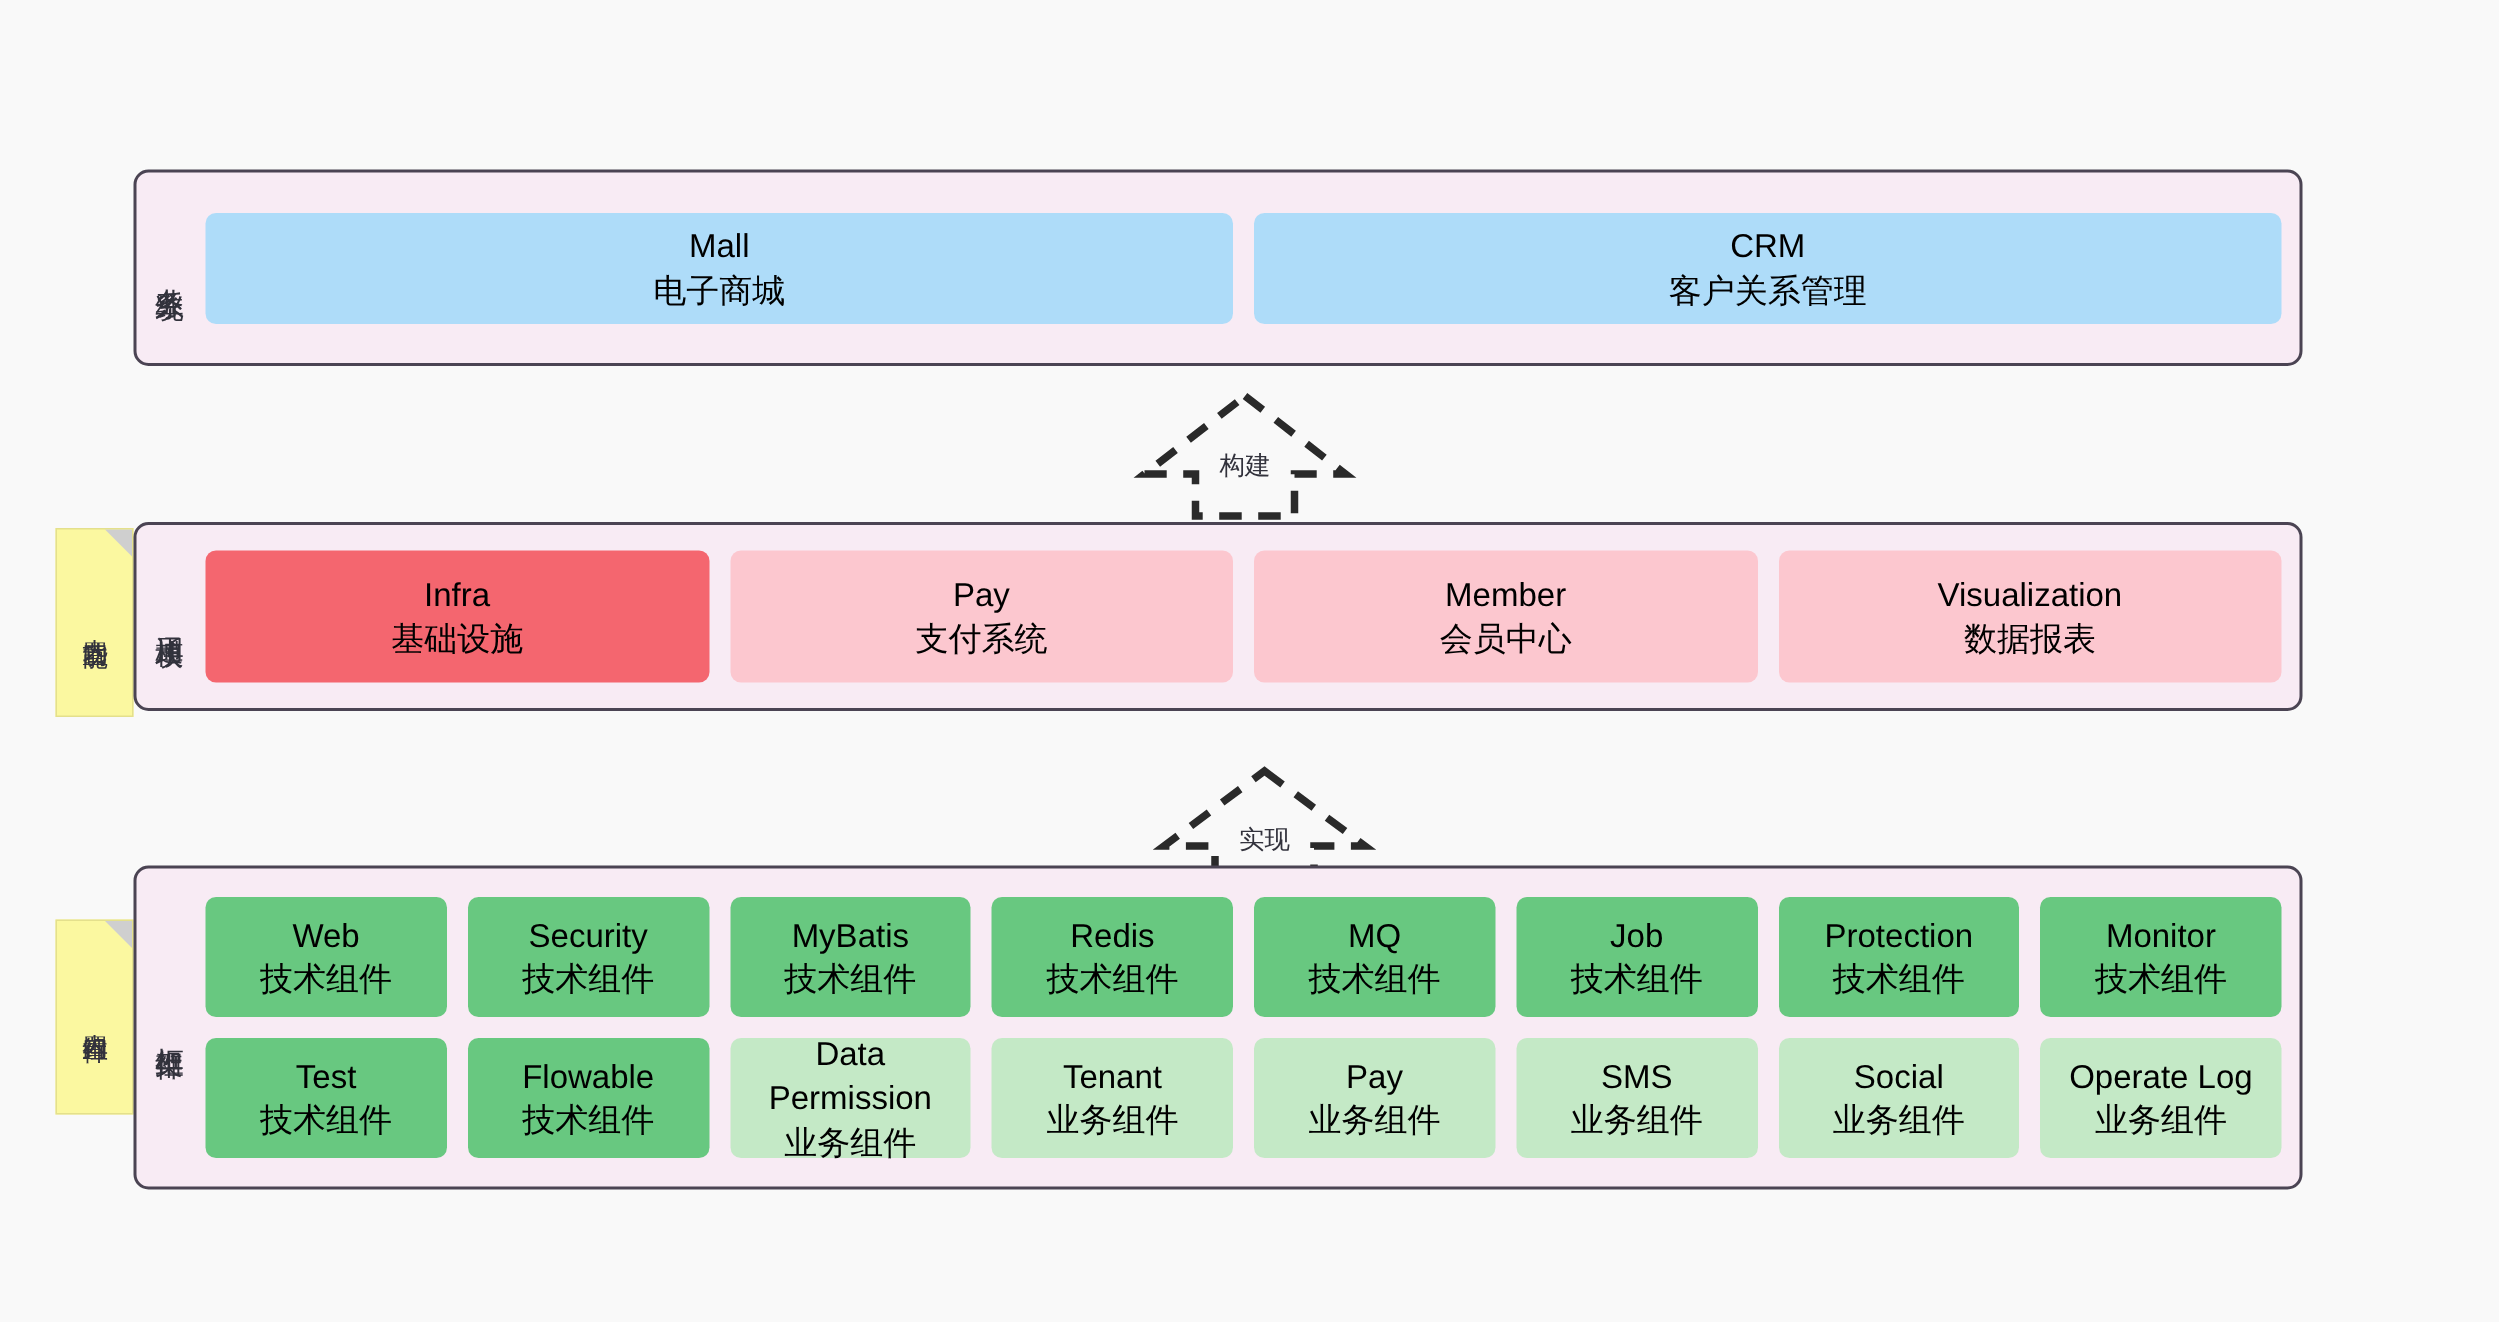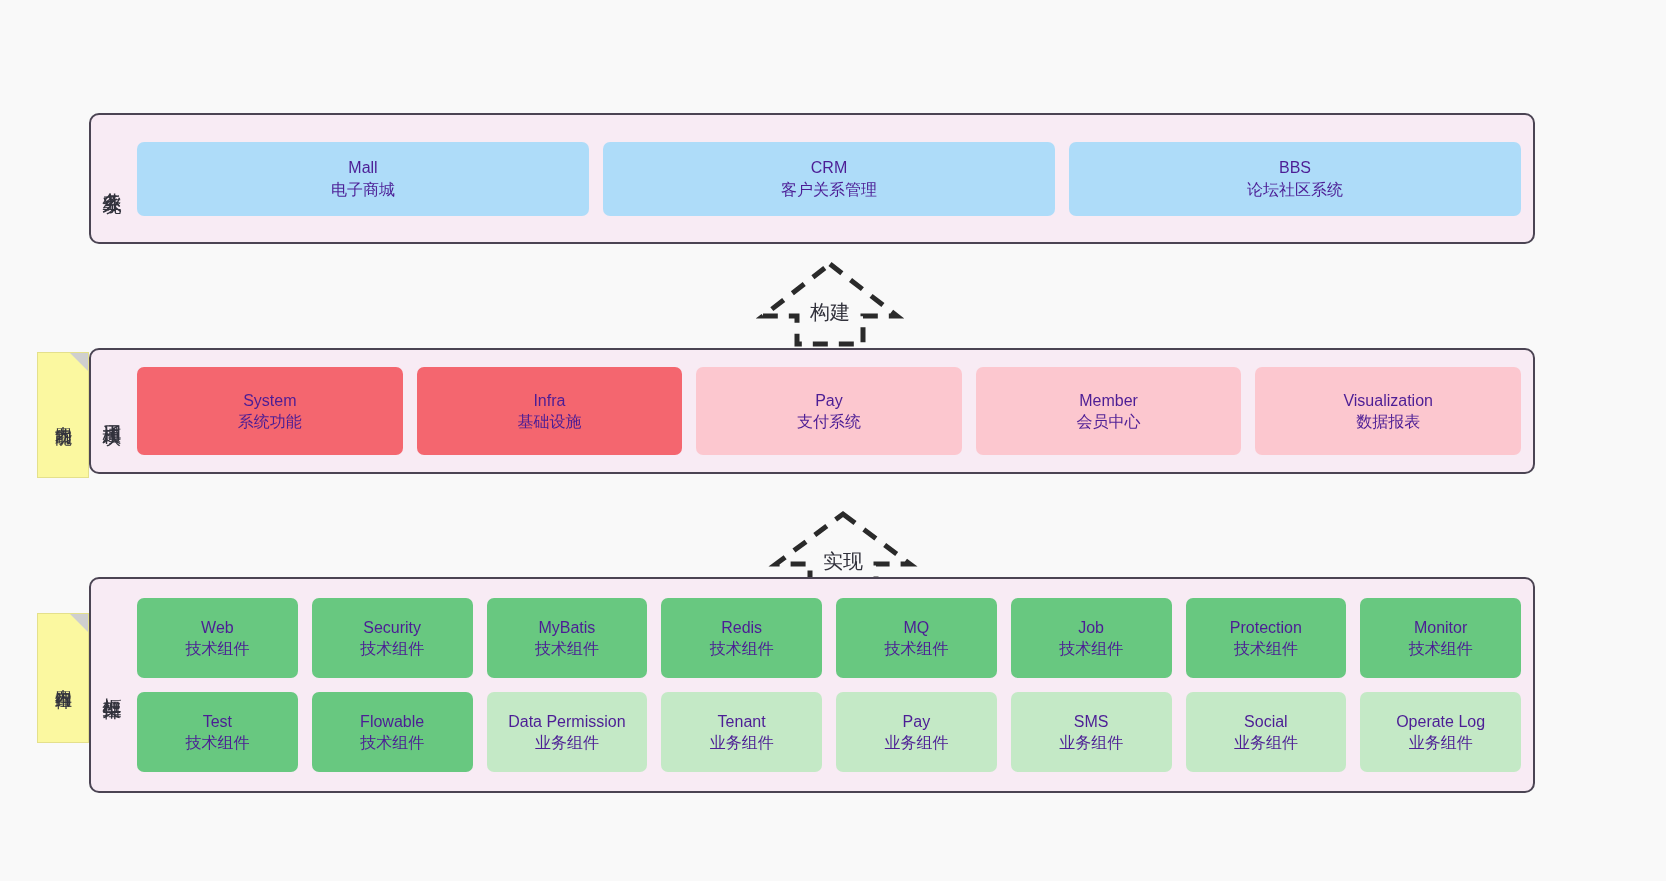--- a/index.html
+++ b/index.html
@@ -59,23 +59,23 @@
 
   
   .node{
     flex:1 1 0;
     border-radius:7px;
     display:flex;
     flex-direction:column;
     align-items:center;
     justify-content:center;
     text-align:center;
-    font-size:16px;
+    font-size:22px;
     line-height:1.34;
-    color:#4c1d95;
+    color:#000000;
     box-sizing:border-box;
     padding:4px 6px;
   }
   .node .t1{display:block;}
   .node .t2{display:block;}
   .node.blue{background:#aedcf9;height:74px;}
   .node.red{background:#f4666f;height:88px;}
   .node.pink{background:#fcc7cf;height:88px;}
   .node.green{background:#68c880;height:80px;}
   .node.lgreen{background:#c4e9c6;height:80px;}
@@ -103,21 +103,21 @@
     top:0;right:0;
     width:0;height:0;
     border-left:18px solid transparent;
     border-top:18px solid #cfcfcf;
   }
 
   
   .arrow-wrap{position:absolute;}
   .arrow-label{
     position:absolute;
-    font-size:20px;
+    font-size:17px;
     color:#32323c;
     white-space:nowrap;
     left:50%;
     transform:translateX(-50%);
   }
 </style>
 </head>
 <body>
 
 <div class="canvas">
@@ -126,24 +126,20 @@
     <div class="layer-title">业务系统</div>
     <div class="layer-body">
 
       <div class="node blue">
         <span class="t1">Mall</span>
         <span class="t2">电子商城</span>
       </div>
       <div class="node blue">
         <span class="t1">CRM</span>
         <span class="t2">客户关系管理</span>
-      </div>
-      <div class="node blue">
-        <span class="t1">BBS</span>
-        <span class="t2">论坛社区系统</span>
       </div>
 
     </div>
   </div>
 
   <div class="arrow-wrap" style="left:755px;top:258px;width:150px;height:90px;">
     <svg width="150" height="90" viewBox="0 0 150 90">
       <path d="M75 6 L142 58 L108 58 L108 86 L42 86 L42 58 L8 58 Z" fill="none" stroke="#2a2a2a" stroke-width="5" stroke-dasharray="15,11" stroke-linejoin="miter"></path>
     </svg>
     <span class="arrow-label" style="top:41px;">构建</span>
@@ -152,24 +148,20 @@
   <div class="note" style="left:37px;top:352px;height:126px;">
     <span class="fold"></span>
     <span>内置功能</span>
   </div>
 
   <div class="layer" style="left:89px;top:348px;width:1446px;height:126px;">
     <div class="layer-title">通用模块</div>
     <div class="layer-body">
 
       <div class="node red">
-        <span class="t1">System</span>
-        <span class="t2">系统功能</span>
-      </div>
-      <div class="node red">
         <span class="t1">Infra</span>
         <span class="t2">基础设施</span>
       </div>
       <div class="node pink">
         <span class="t1">Pay</span>
         <span class="t2">支付系统</span>
       </div>
       <div class="node pink">
         <span class="t1">Member</span>
         <span class="t2">会员中心</span>

